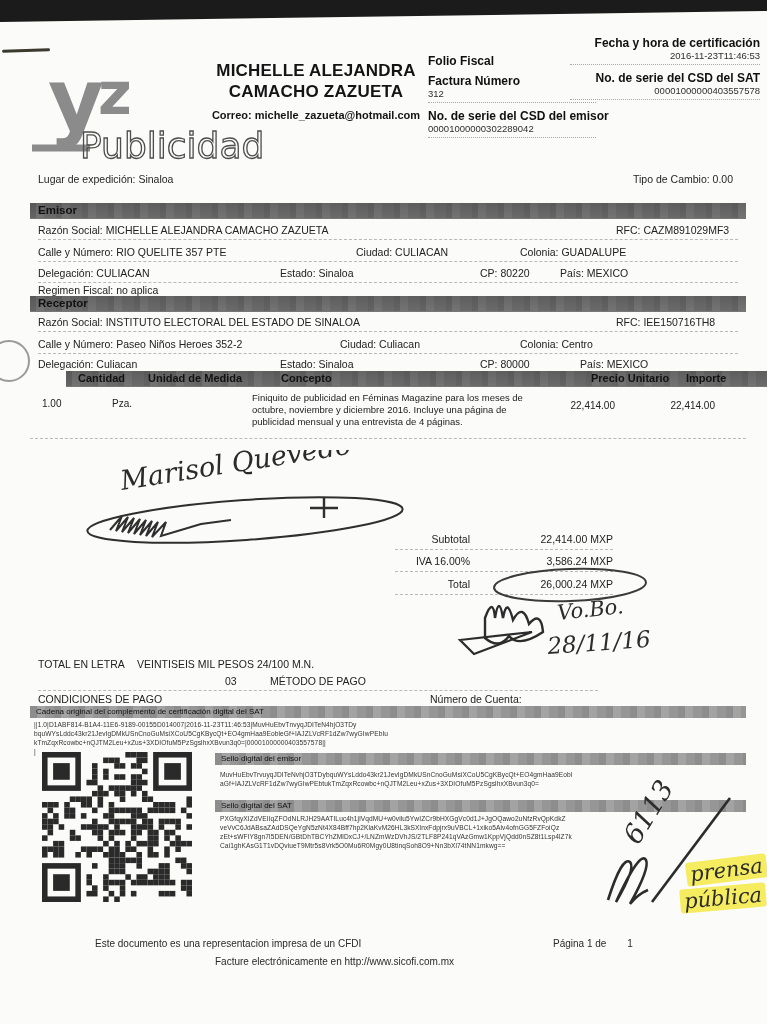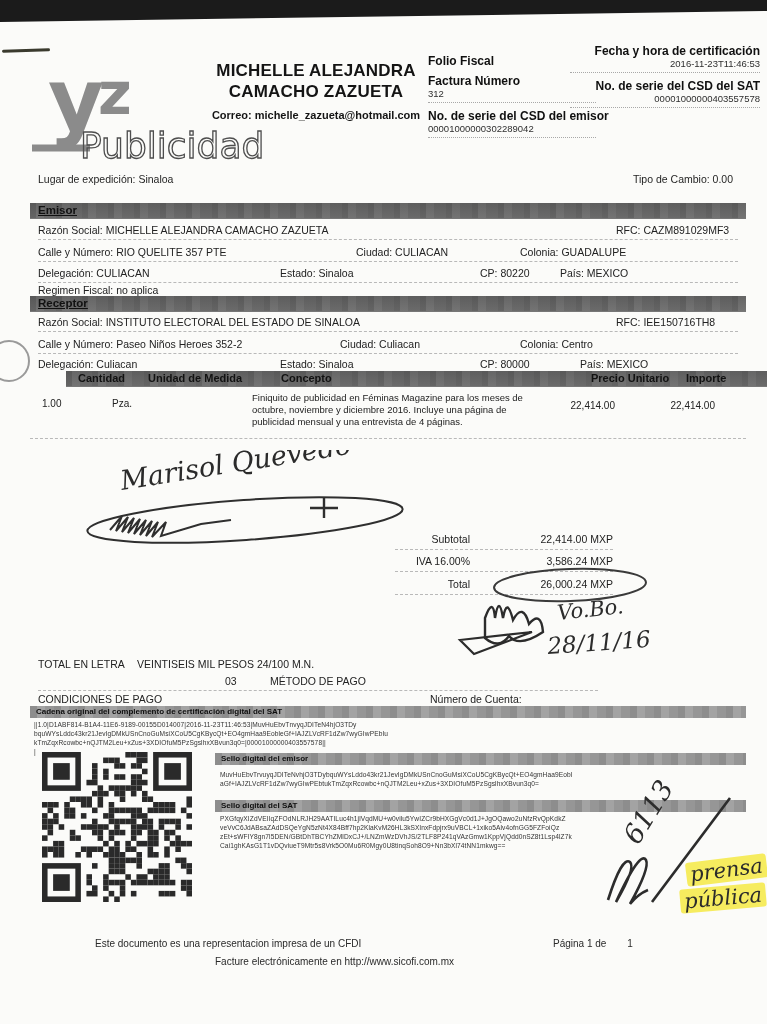--- a/index.html
+++ b/index.html
@@ -16,37 +16,37 @@
   .bigname{font-size:17px;font-weight:bold;letter-spacing:.2px;line-height:21px;color:#141414;}
   .email{font-size:11px;font-weight:bold;margin-top:7px;color:#141414;white-space:nowrap;}
   .hfield .lbl{font-size:12px;font-weight:bold;color:#101010;line-height:13px;}
   .hfield .val{font-size:9.5px;color:#2e2e2e;line-height:12px;border-bottom:1px dotted #a8a8a8;padding-bottom:2px;}
   .hcol{display:flex;flex-direction:column;gap:7px;}
   .hcol.right{text-align:right;}
   .smallrow{font-size:10.5px;color:#1f1f1f;}
   
   .secbar{height:15px;background:repeating-linear-gradient(90deg,#8f8f8f 0 6px,#a5a5a5 6px 14px,#989898 14px 26px),linear-gradient(#9d9d9d,#b3b3b3);
           background-blend-mode:multiply;color:#111;font-size:11.5px;font-weight:bold;
-          padding:1px 2px 0 8px;box-sizing:border-box;box-shadow:0 1px 0 #777;text-decoration:underline;}
+          padding:1px 2px 0 8px;box-sizing:border-box;box-shadow:0 1px 0 #777;}
   .frow{font-size:10.5px;color:#222;white-space:nowrap;}
   .dotline{border-bottom:1px dashed #b9b9b9;}
   
   .th{font-size:11px;font-weight:bold;color:#111;}
   .cell{font-size:10px;color:#222;}
   .concept{font-size:9.5px;line-height:12px;color:#222;}
   
   .trow{font-size:10.5px;color:#1d1d1d;}
   .trow .tl{display:inline-block;width:75px;text-align:right;}
   .trow .tv{display:inline-block;width:140px;text-align:right;}
   
   .hand{font-family:"DejaVu Serif", serif;font-style:italic;color:#2b2b2b;}
   .hl{background:#f6ec5f;padding:0 4px;border-radius:3px;}
   
   .sealbar{height:12px;background:repeating-linear-gradient(90deg,#8d8d8d 0 7px,#a3a3a3 7px 15px,#969696 15px 24px);
-           color:#0e0e0e;font-size:8px;font-weight:bold;padding:1px 6px 0 6px;box-sizing:border-box;}
+           color:#0e0e0e;font-size:8px;font-weight:normal;padding:1px 6px 0 6px;box-sizing:border-box;}
   .sealtxt{font-size:6.6px;line-height:9px;color:#333;letter-spacing:.1px;word-break:break-all;}
   .foot{font-size:10px;color:#2a2a2a;}
 </style>
 </head>
 <body>
 
 <div id="page">
 
   <div id="topband" class="abs"></div>
   <div id="staple" class="abs"></div>
@@ -72,21 +72,21 @@
     <div class="hfield">
       <div class="lbl">Factura Número</div>
       <div class="val">312</div>
     </div>
     <div class="hfield">
       <div class="lbl" style="white-space:nowrap;">No. de serie del CSD del emisor</div>
       <div class="val">00001000000302289042</div>
     </div>
   </div>
 
-  <div class="abs hcol right" style="left:570px;top:45px;width:190px;">
+  <div class="abs hcol right" style="left:570px;top:37px;width:190px;">
     <div class="hfield">
       <div class="lbl">Fecha y hora de certificación</div>
       <div class="val">2016-11-23T11:46:53</div>
     </div>
     <div class="hfield">
       <div class="lbl">No. de serie del CSD del SAT</div>
       <div class="val">00001000000403557578</div>
     </div>
   </div>
 

